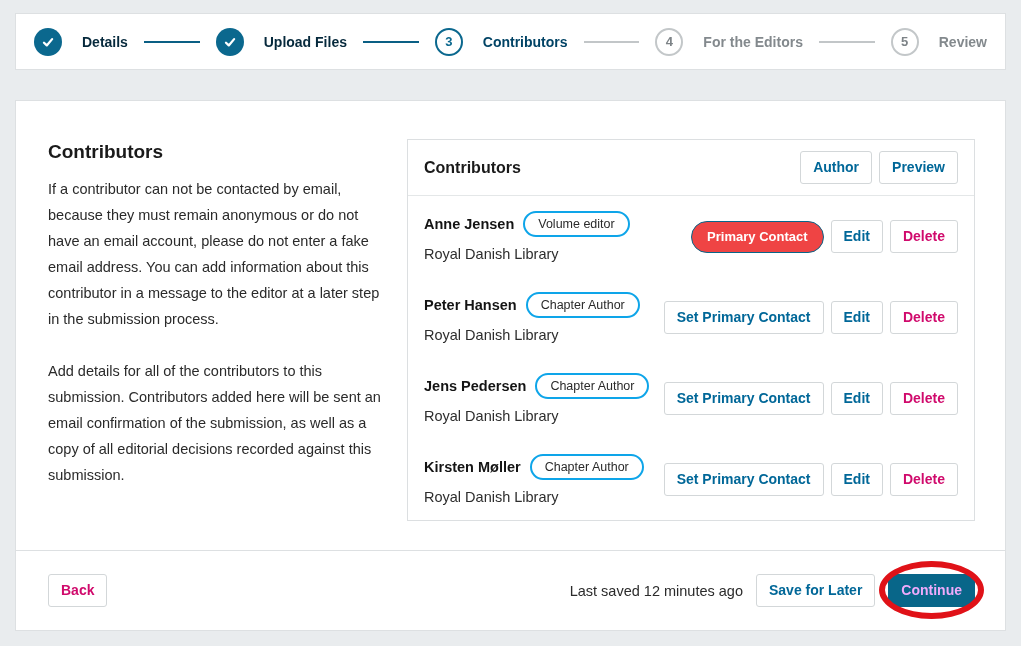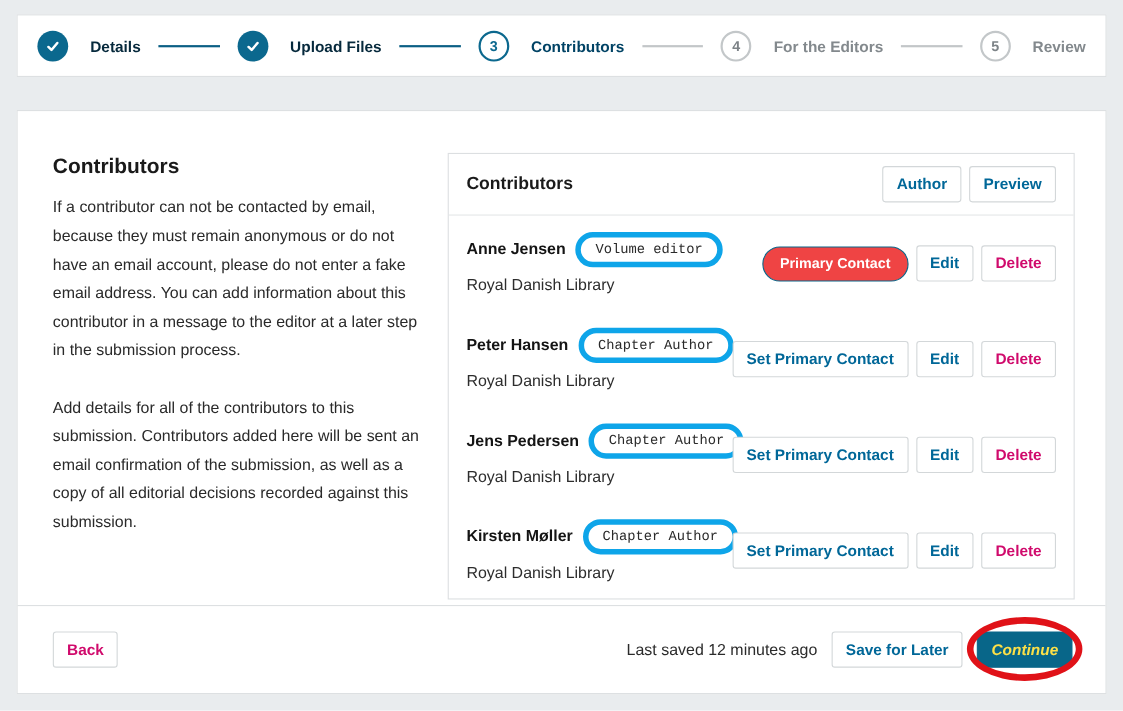--- a/index.html
+++ b/index.html
@@ -105,22 +105,21 @@
     padding: 7px 12px;
     cursor: pointer;
     white-space: nowrap;
     line-height: 17px;
   }
   .btn-blue { color: #006798; }
   .btn-pink { color: #d00a6c; }
   .btn-filled {
     background: #086689;
     border-color: #086689;
-    color: #fde047;
-    font-style: italic;
+    color: #f0abfc;
   }
   .pill-filled {
     font-size: 13px;
     font-weight: bold;
     background: #ef4444;
     border: 1px solid #086689;
     color: #fff;
     border-radius: 999px;
     padding: 7px 15px;
     cursor: pointer;
@@ -134,25 +133,24 @@
     justify-content: space-between;
     padding: 15px 16px;
   }
   .c-info { min-width: 0; }
   .c-name-line { display: flex; align-items: center; }
   .c-name { font-size: 14.5px; font-weight: bold; color: #141414; white-space: nowrap; }
   .c-role {
     margin-left: 9px;
     font-size: 12.5px;
     color: #2a2a2a;
-    border: 5px solid #0ea5e9;
+    border: 2px solid #0ea5e9;
     border-radius: 999px;
     padding: 4px 13px;
     white-space: nowrap;
-    font-family: Liberation Mono, monospace;
   }
   .c-affil { margin-top: 9px; font-size: 14.5px; color: #2d2d2d; }
   .c-actions { display: flex; align-items: center; gap: 7px; flex: 0 0 auto; }
 
   
   .panel-footer {
     position: absolute;
     left: 0; right: 0; bottom: 0;
     height: 80px;
     border-top: 1px solid #dde0e2;

